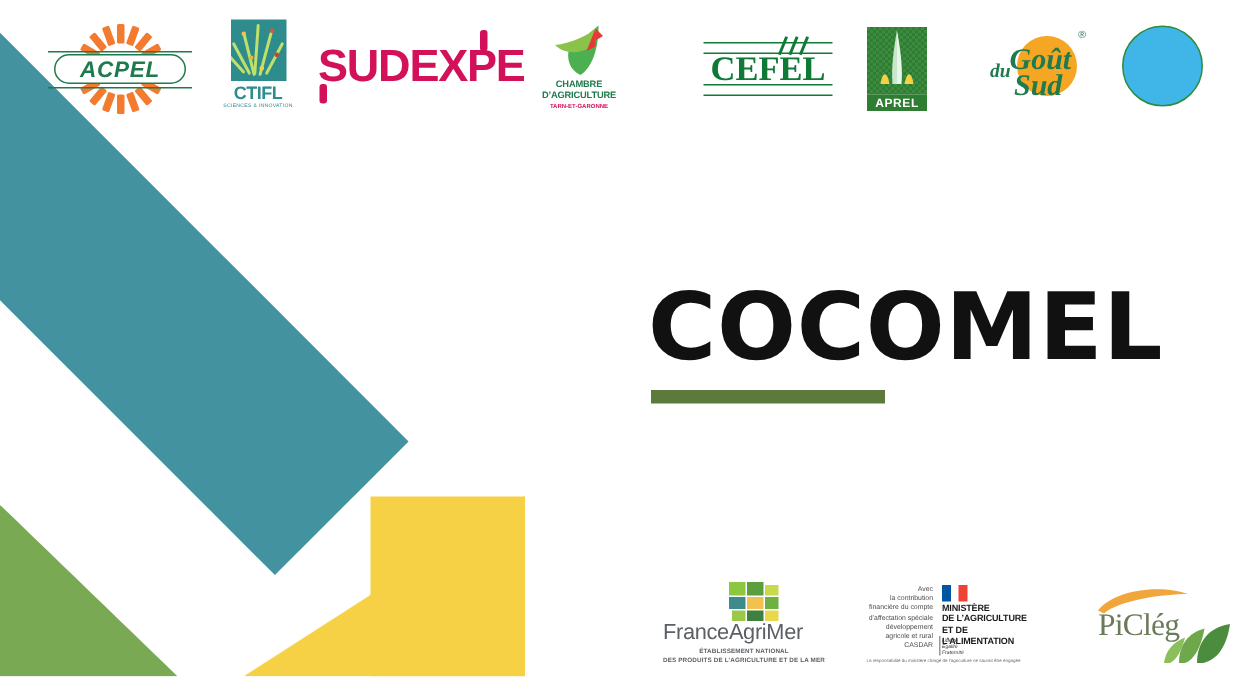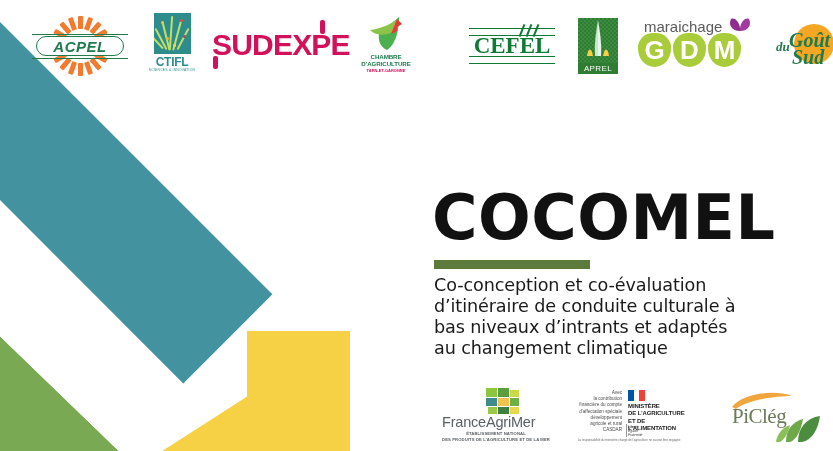--- a/index.html
+++ b/index.html
@@ -108,21 +108,21 @@
     letter-spacing: 0px; }
   .cefel-rule { position: absolute; left: 3px; background: #0F7A35; height: 1.3px; width: 86px; }
   .cefel-slash { position: absolute; background: #0F7A35; width: 2px; height: 13px;
     transform: rotate(22deg); }
 
   
   #logo-aprel { left: 120px; width: 48px; height: 56px; }
   .aprel-box { position: absolute; left: 4px; top: 0; width: 40px; height: 45px;
     background: #2E7D32; overflow: hidden; }
   .aprel-name { position: absolute; left: 4px; top: 45px; width: 40px; height: 11px;
-    background: #2E7D32; color: #ffffff; font-weight: normal; font-size: 8px;
+    background: #2E7D32; color: #ffffff; font-weight: bold; font-size: 8px;
     text-align: center; line-height: 11px; letter-spacing: .4px; }
 
   
   #logo-gdm { left: 136px; width: 116px; height: 56px; }
   .gdm-top { position: absolute; left: 6px; top: 0; font-size: 15px;
     color: #5B5B5B; font-family: "Liberation Sans", sans-serif; }
   .gdm-letters { position: absolute; left: 0; top: 15px; display: flex; gap: 2px; }
   .gdm-apple { width: 33px; height: 34px; background: #A9CC3B;
     border-radius: 48% 48% 52% 52% / 44% 44% 56% 56%;
     color: #ffffff; font-weight: bold; font-size: 26px;
@@ -294,32 +294,20 @@
           <rect width="40" height="45" fill="url(#chk)"></rect>
           <path d="M20 2 C22 14, 24 26, 23 38 L20 38 Z" fill="#E8F5E9"></path>
           <path d="M20 2 C18 14, 16 26, 17 38 L20 38 Z" fill="#C8E6C9"></path>
           <path d="M9 38 C10 31, 13 28, 15 38 Z" fill="#F7D145"></path>
           <path d="M25 38 C27 28, 30 31, 31 38 Z" fill="#F7D145"></path>
         </svg>
       </div>
       <div class="aprel-name">APREL</div>
     </div>
 
-    <div class="logo" id="logo-gdm">
-      <span class="gdm-top">maraichage</span>
-      <svg class="gdm-leaf" viewBox="0 0 24 16">
-        <path d="M12 15 C4 15, 0 9, 3 3 C7 1, 11 6, 12 12 Z" fill="#8E2D8E"></path>
-        <path d="M12 15 C20 15, 24 9, 21 3 C17 1, 13 6, 12 12 Z" fill="#A03BA0"></path>
-      </svg>
-      <div class="gdm-letters">
-        <span class="gdm-apple">G</span>
-        <span class="gdm-apple">D</span>
-        <span class="gdm-apple">M</span>
-      </div>
-    </div>
 
     <div class="logo" id="logo-gout">
       <div class="gout-sun"></div>
       <span class="gout-txt" style="left:6px;top:21px;font-size:13px;">du</span>
       <span class="gout-txt" style="left:19px;top:11px;font-size:20px;">Goût</span>
       <span class="gout-txt" style="left:22px;top:28px;font-size:20px;">Sud</span>
       <span class="gout-reg">®</span>
     </div>
 
     <div class="logo" id="logo-melon">
@@ -329,26 +317,20 @@
         
         
       </div>
     </div>
 
   </div>
 
   <div id="headline">
     <div id="title">COCOMEL</div>
     <div id="accent-bar"></div>
-    <div id="subtitle">
-      <div>Co-conception et co-évaluation</div>
-      <div>d’itinéraire de conduite culturale à</div>
-      <div>bas niveaux d’intrants et adaptés</div>
-      <div>au changement climatique</div>
-    </div>
   </div>
 
   <div id="funders">
 
     <div id="fam">
       <div class="fam-grid">
         <span class="fam-cell" style="left:0;top:0;width:11px;height:9px;background:#8DC63F;"></span>
         <span class="fam-cell" style="left:12px;top:0;width:11px;height:9px;background:#5A9E3E;"></span>
         <span class="fam-cell" style="left:24px;top:2px;width:9px;height:7px;background:#C8D94B;"></span>
         <span class="fam-cell" style="left:0;top:10px;width:11px;height:8px;background:#3F8B8B;"></span>

